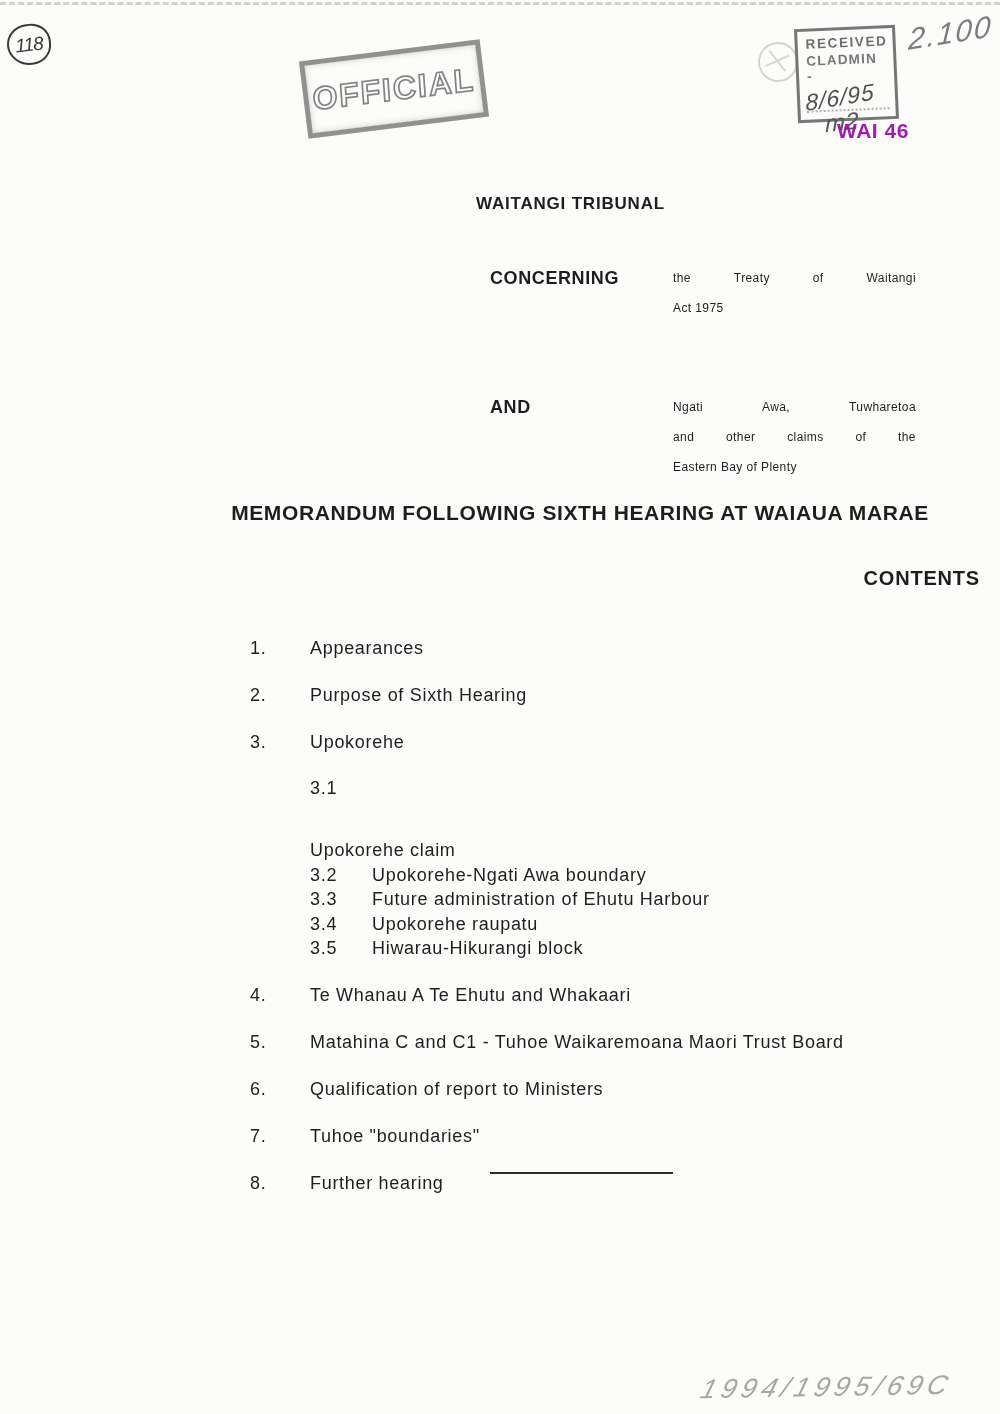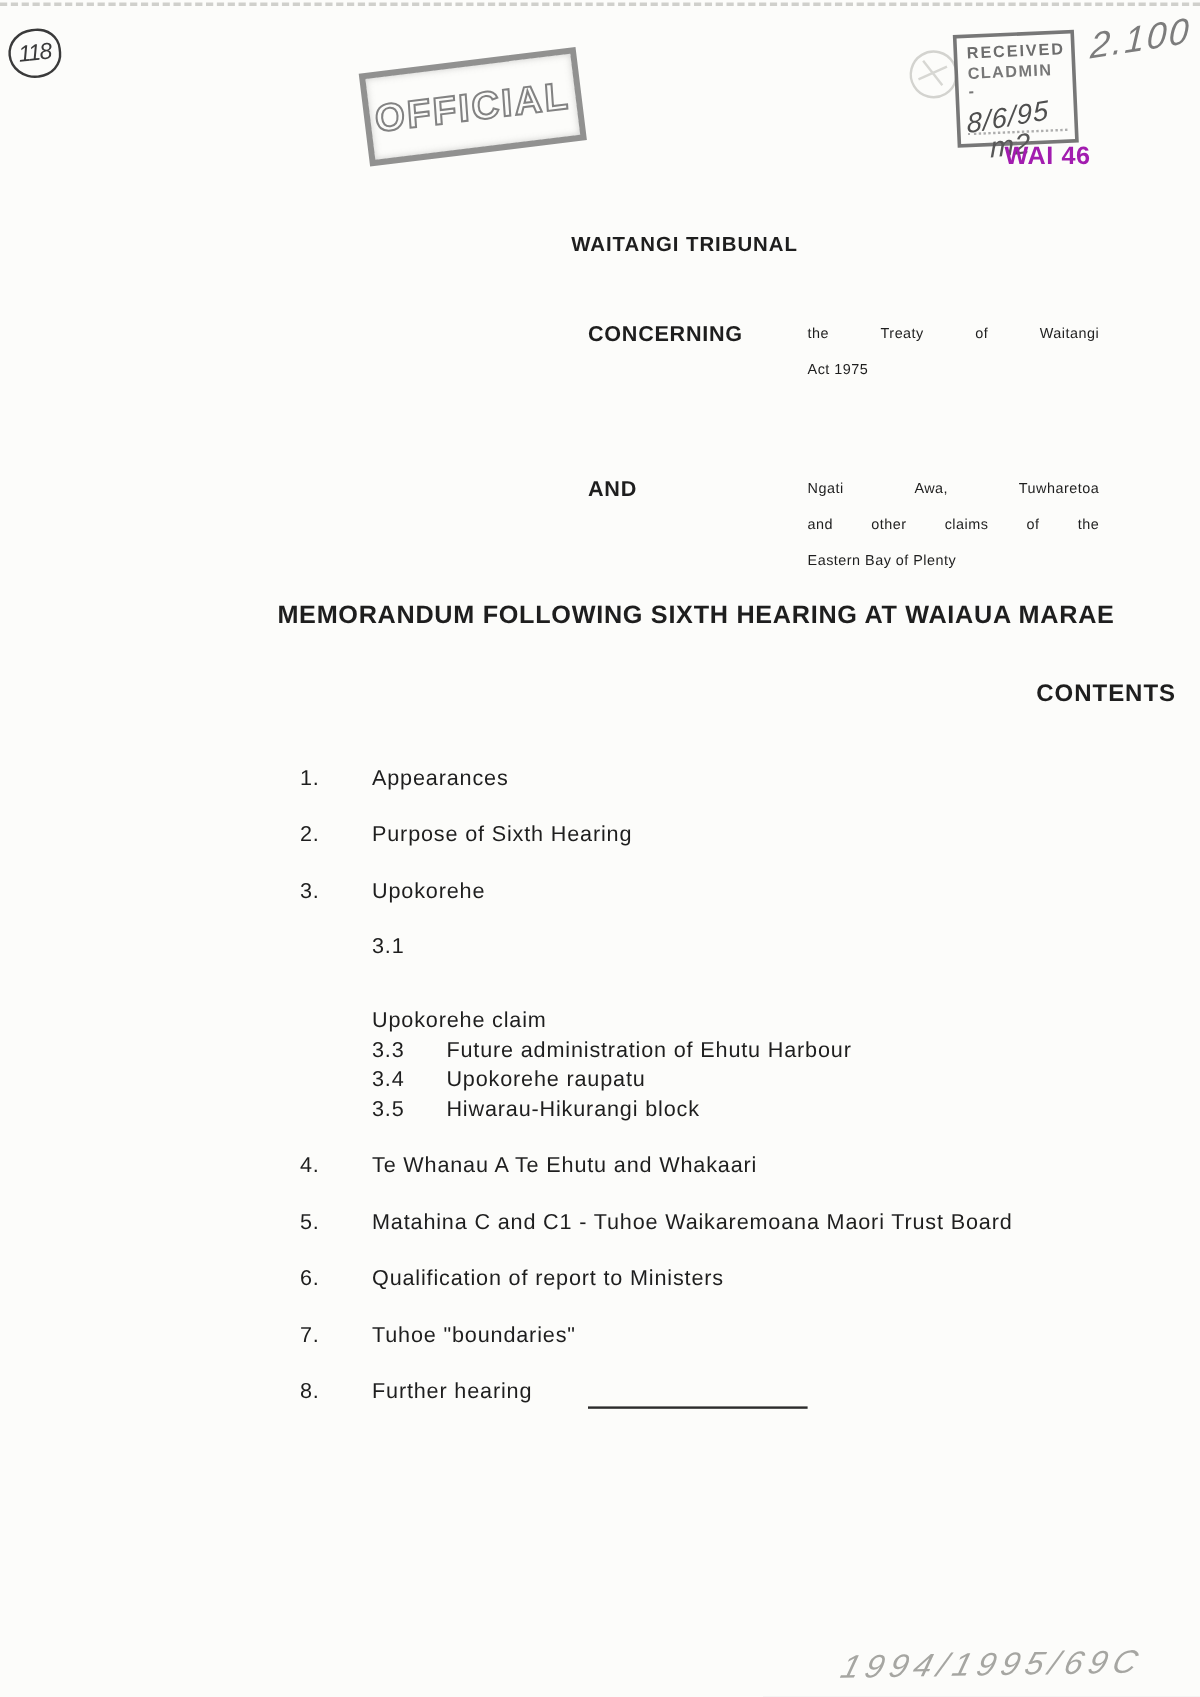--- a/index.html
+++ b/index.html
@@ -312,20 +312,24 @@
       </div>
       <div class="toc-row l1">
         <span class="toc-num">3.</span>
         <span class="toc-label">Upokorehe</span>
       </div>
       <div class="toc-row l2">
         <span class="toc-num">3.1</span>
         <span class="toc-label">Upokorehe claim</span>
       </div>
       <div class="toc-row l2">
+        <span class="toc-num">3.2</span>
+        <span class="toc-label">Upokorehe-Ngati Awa boundary</span>
+      </div>
+      <div class="toc-row l2">
         <span class="toc-num">3.3</span>
         <span class="toc-label">Future administration of Ehutu Harbour</span>
       </div>
       <div class="toc-row l2">
         <span class="toc-num">3.4</span>
         <span class="toc-label">Upokorehe raupatu</span>
       </div>
       <div class="toc-row l2">
         <span class="toc-num">3.5</span>
         <span class="toc-label">Hiwarau-Hikurangi block</span>

